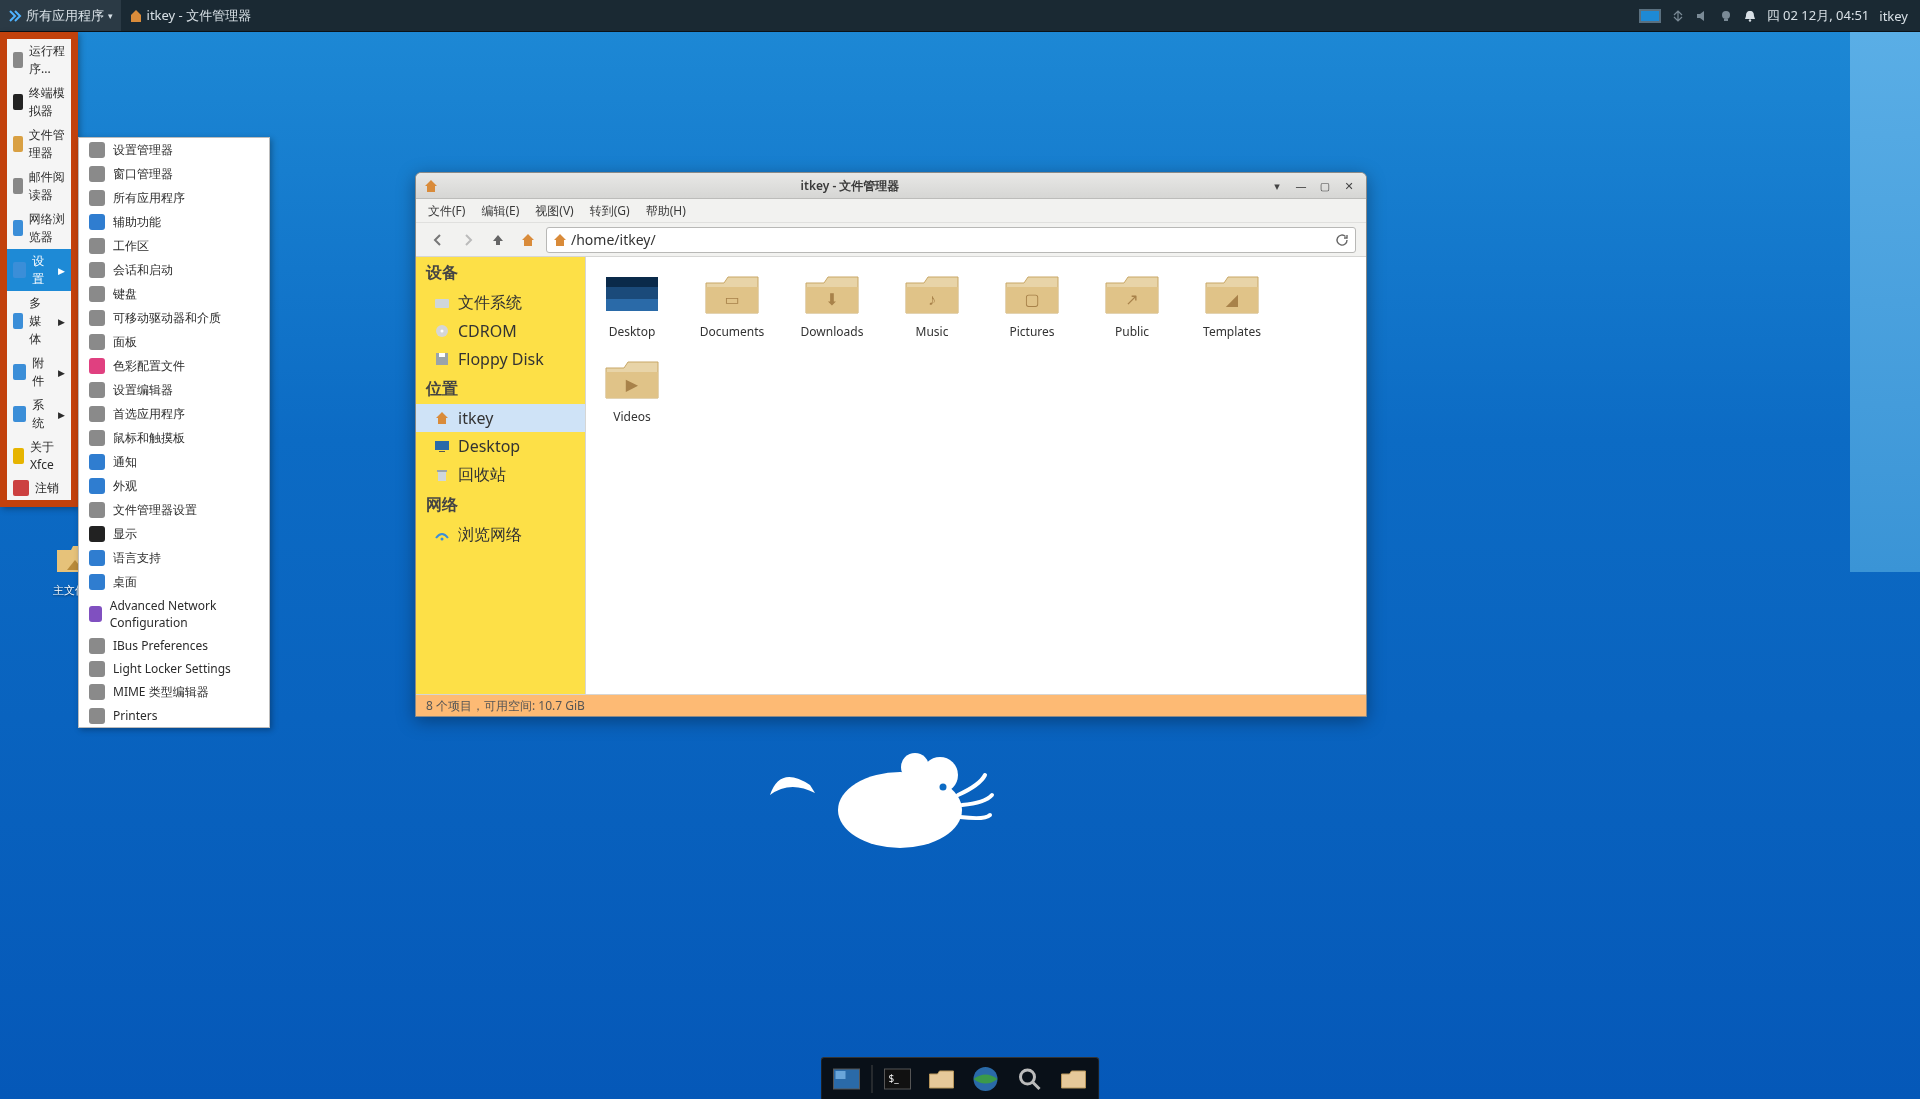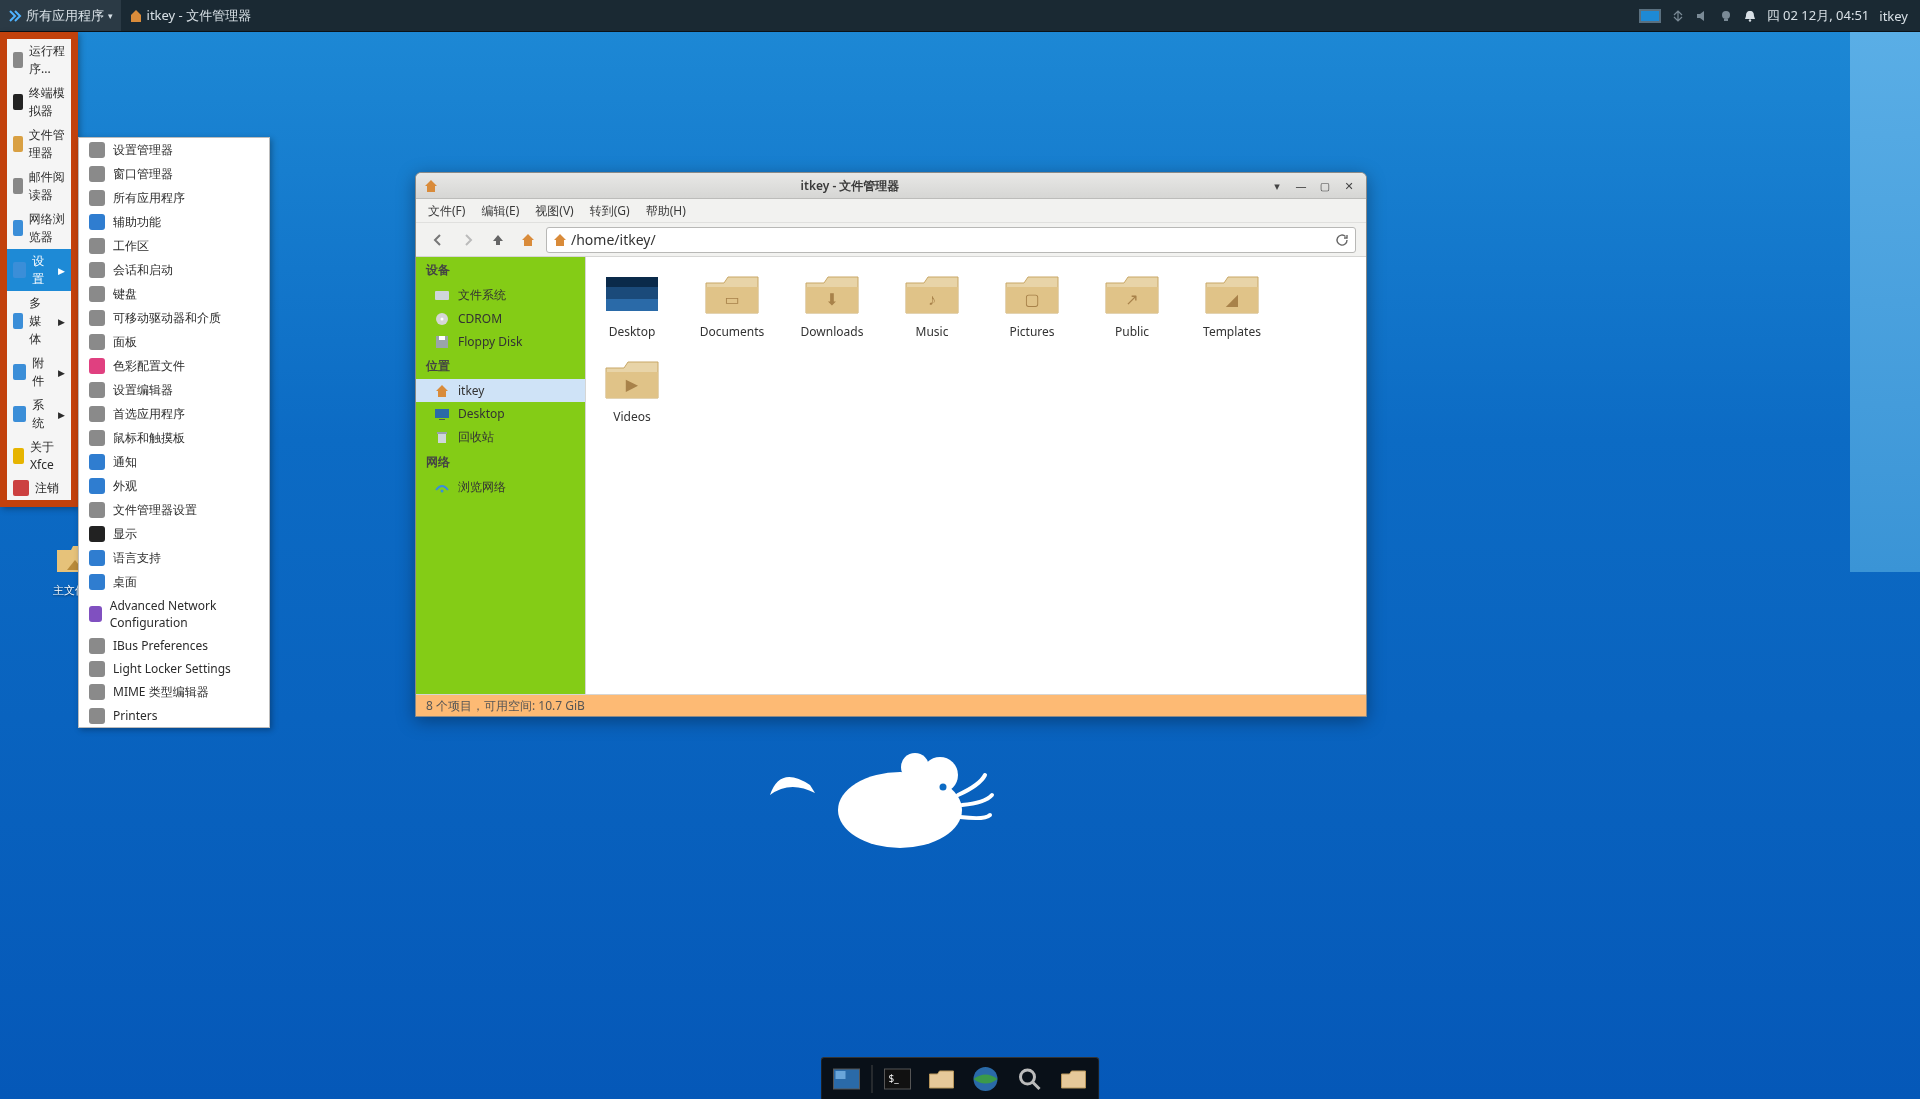--- a/index.html
+++ b/index.html
@@ -36,21 +36,21 @@
 .fm-window { position: absolute; left: 415px; top: 172px; width: 952px; height: 545px; background: #f2f2f0; border: 1px solid #8a8a88; border-radius: 6px 6px 0 0; box-shadow: 0 4px 18px rgba(0,0,0,.35); display: flex; flex-direction: column; }
 .fm-title { height: 26px; background: linear-gradient(#e8e8e6,#d6d6d4); border-bottom: 1px solid #bcbcba; display: flex; align-items: center; padding: 0 8px; border-radius: 6px 6px 0 0; font-size: 12px; color: #3a3a3a; }
 .fm-title .t { flex: 1; text-align: center; font-weight: 600; }
 .fm-title .wbtn { width: 18px; height: 18px; margin-left: 6px; display: flex; align-items: center; justify-content: center; font-size: 11px; color: #444; }
 .fm-menubar { height: 24px; display: flex; align-items: center; gap: 16px; padding: 0 12px; font-size: 12px; color: #3a3a3a; border-bottom: 1px solid #e0e0de; }
 .fm-toolbar { height: 34px; display: flex; align-items: center; gap: 6px; padding: 0 10px; border-bottom: 1px solid #d6d6d4; }
 .fm-toolbar .nav-btn { width: 24px; height: 24px; display: flex; align-items: center; justify-content: center; color: #555; }
 .fm-path { flex: 1; height: 26px; background: #fff; border: 1px solid #b8b8b6; border-radius: 3px; display: flex; align-items: center; padding: 0 6px; font-size: 14px; color: #333; gap: 4px; }
 .fm-path .reload { margin-left: auto; }
 .fm-body { flex: 1; display: flex; min-height: 0; }
-.fm-side { width: 170px; background: #84cc16; border-right: 1px solid #d6d6d4; font-size: 12px; overflow: auto; }
+.fm-side { width: 170px; background: #fde047; border-right: 1px solid #d6d6d4; font-size: 16px; overflow: auto; }
 .fm-side .hdr { padding: 4px 10px; font-weight: 700; color: #444; }
 .fm-side .row { display: flex; align-items: center; gap: 8px; padding: 3px 10px 3px 18px; color: #333; }
 .fm-side .row.sel { background: #cfe3f7; }
 .fm-main { flex: 1; background: #fff; padding: 16px 10px; display: flex; flex-wrap: wrap; align-content: flex-start; gap: 18px 28px; }
 .folder { width: 72px; text-align: center; font-size: 12px; color: #333; }
 .folder .fic { width: 56px; height: 44px; margin: 0 auto 6px; position: relative; }
 .fm-status { height: 22px; border-top: 1px solid #d6d6d4; font-size: 12px; color: #555; padding: 0 10px; display: flex; align-items: center; background: #fdba74; }
 
 
 .dock { position: absolute; left: 50%; bottom: 0; transform: translateX(-50%); height: 42px; background: rgba(10,10,10,.92); border: 1px solid #333; border-bottom: none; border-radius: 4px 4px 0 0; display: flex; align-items: center; padding: 0 6px; gap: 6px; }

